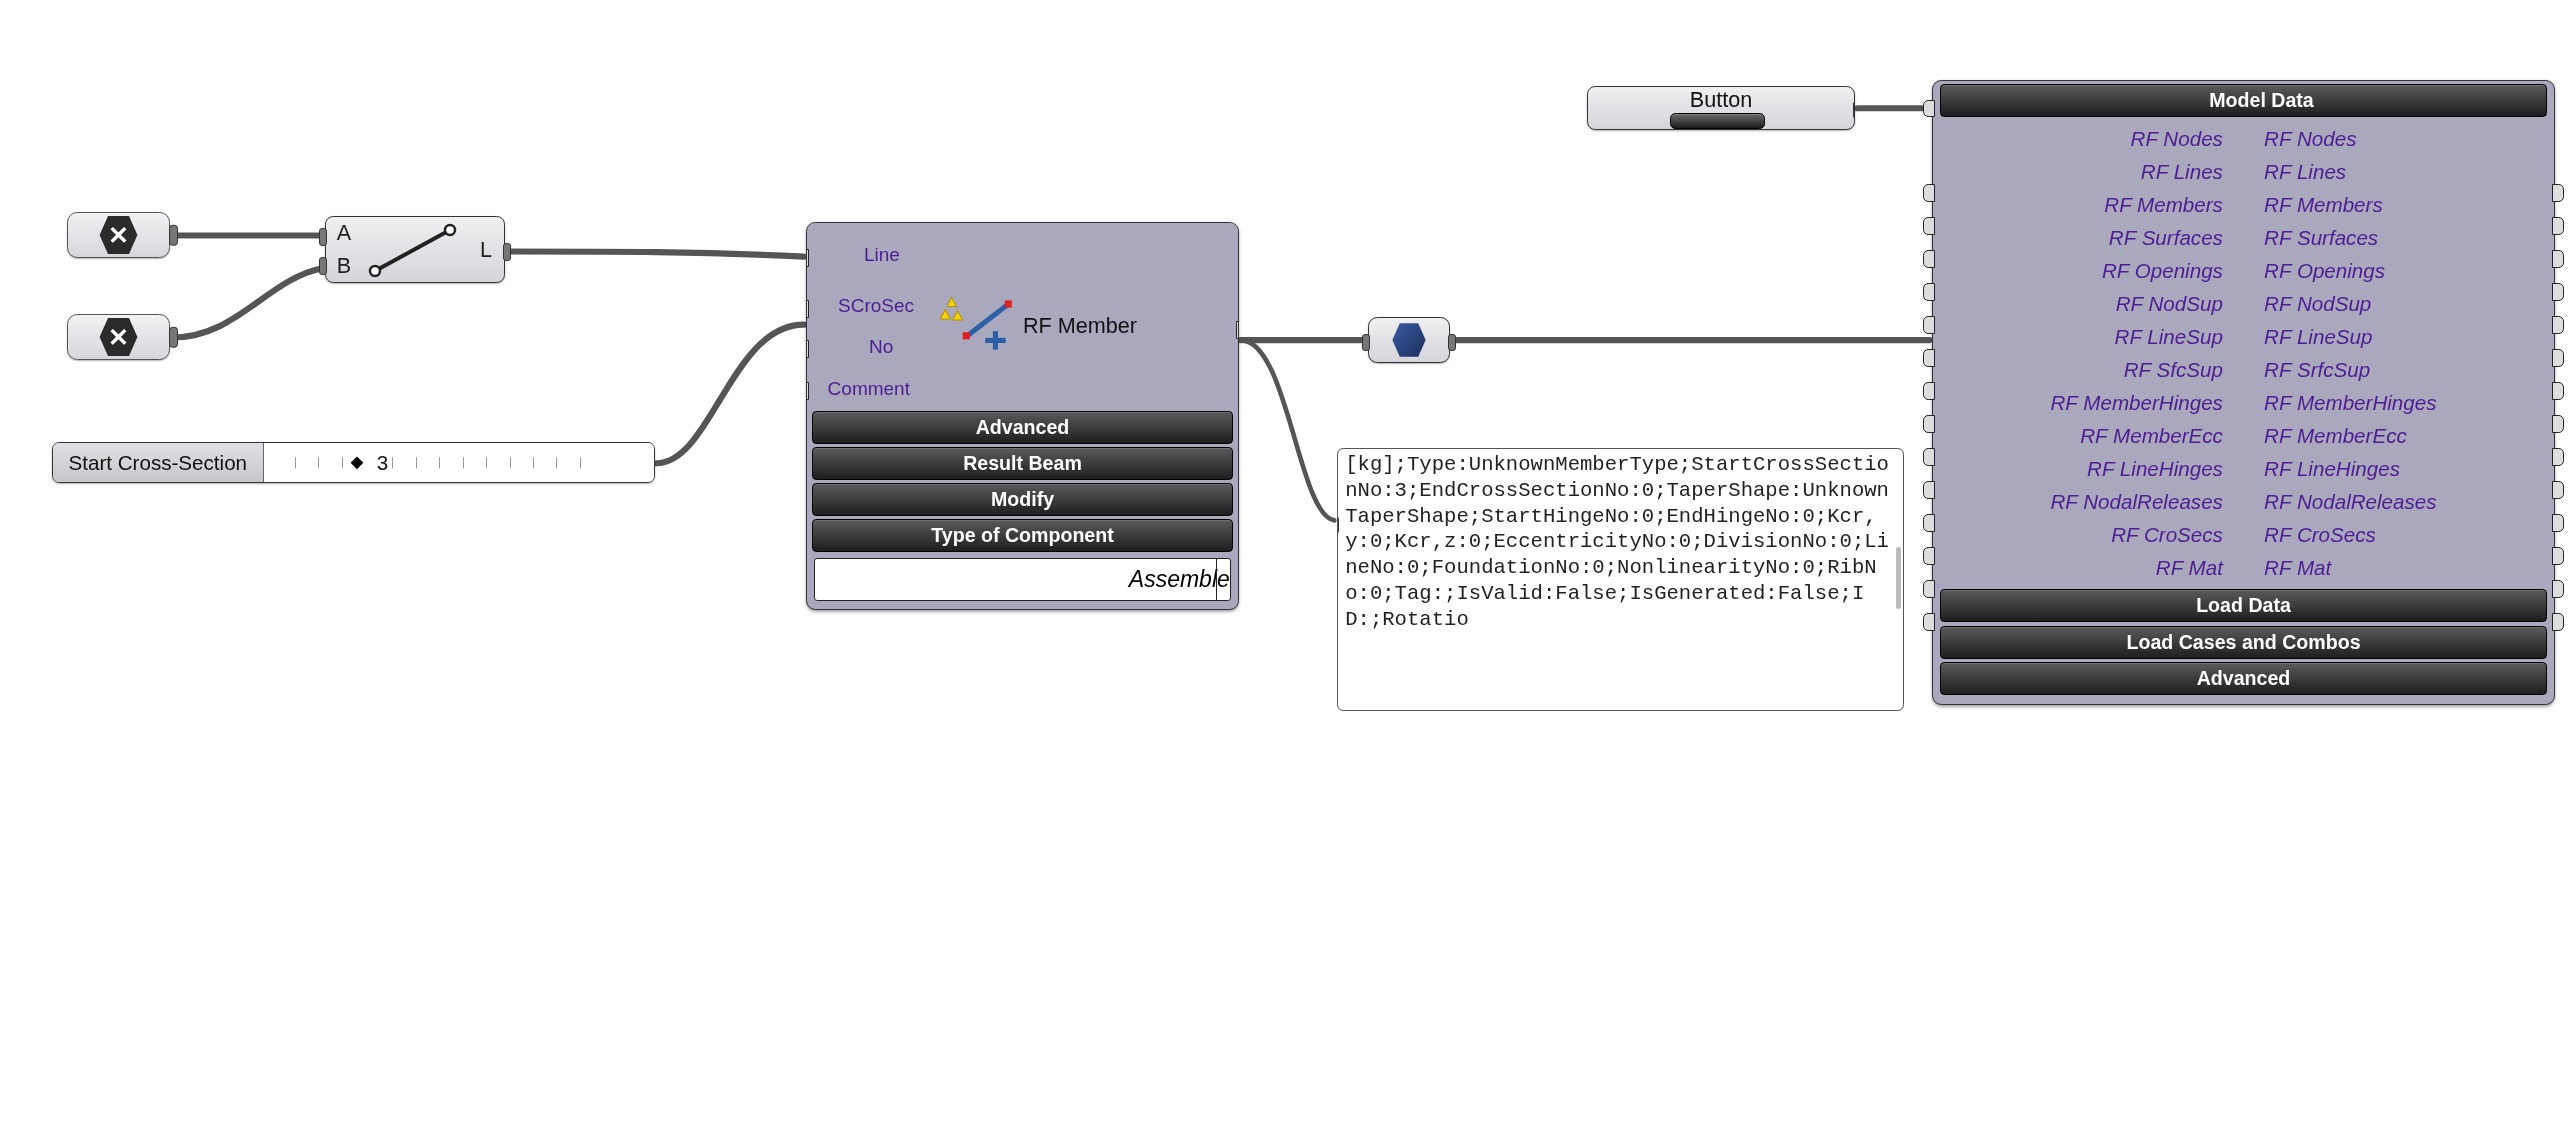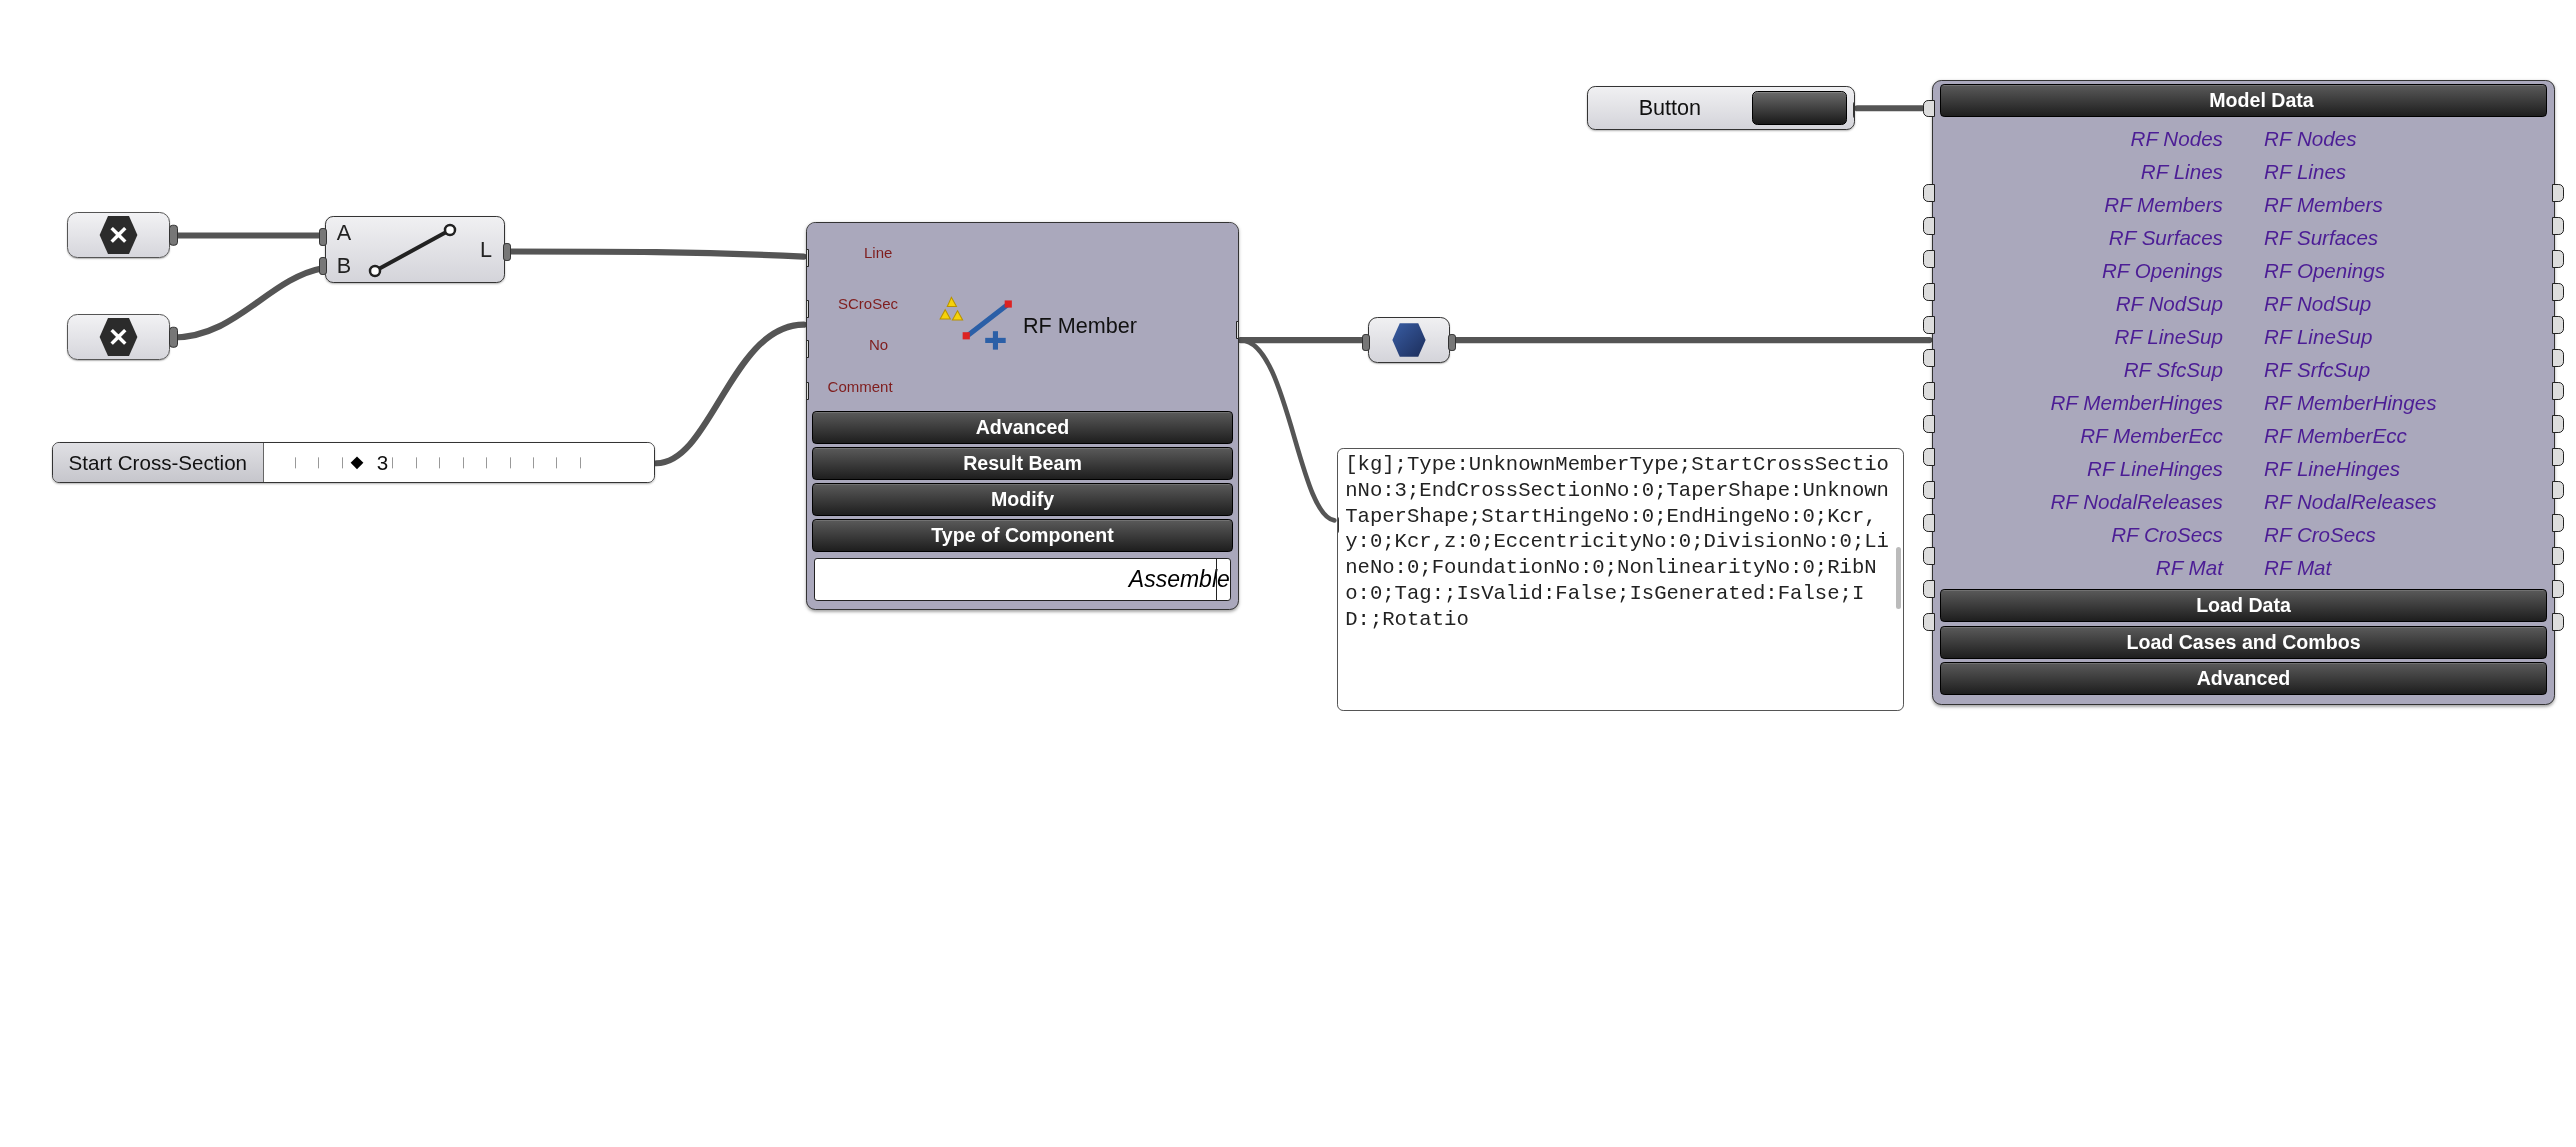--- a/index.html
+++ b/index.html
@@ -153,22 +153,22 @@
     box-shadow:0 1.5px 3.1px rgba(0,0,0,0.35);
     overflow:hidden;
   }
   .big-comp .topzone{
     height:185px;
     position:relative;
     background:#aaa8bc;
   }
   .big-comp .in-label{
     position:absolute;
-    font-size:15px;
-    color:#7f1d1d;
+    font-size:19px;
+    color:#4c1d95;
   }
   .big-comp .out-label{
     position:absolute;
     font-size:21.6px;
     color:#111;
   }
   .big-comp .icon{
     position:absolute;
   }
   .section-bar{
@@ -420,21 +420,21 @@
   <div class="small-grip" style="left:-7.2px;top:15.5px;"></div>
   <div class="small-grip" style="right:-7.2px;top:15.5px;"></div>
 </div>
 
 <div class="node text-panel" style="left:1337px; top:448px;">
   <span>[kg];Type:UnknownMemberType;StartCrossSectionNo:3;EndCrossSectionNo:0;TaperShape:UnknownTaperShape;StartHingeNo:0;EndHingeNo:0;Kcr,y:0;Kcr,z:0;EccentricityNo:0;DivisionNo:0;LineNo:0;FoundationNo:0;NonlinearityNo:0;RibNo:0;Tag:;IsValid:False;IsGenerated:False;ID:;Rotatio</span>
   <div class="scroll-thumb"></div>
   <div class="small-grip" style="left:-7.2px;top:67px;"></div>
 </div>
 
-<div class="node button-comp" style="left:1587px; top:86px;">
+<div class="node button-comp" style="left:1587px; top:86px;flex-direction:column;">
   <div class="btn-label">Button</div>
   <div class="btn-face"></div>
   <div class="small-grip" style="right:-7.2px;top:14.4px;"></div>
 </div>
 
 <div class="node run-panel" style="left:1932px; top:80px;">
   <div class="section-bar" style="margin:3.1px 7.2px;padding-left:36px;">Model Data</div>
   <div class="params" id="run-params">
         <div class="cell left">RF Nodes</div>
         <div class="cell right">RF Nodes</div>

